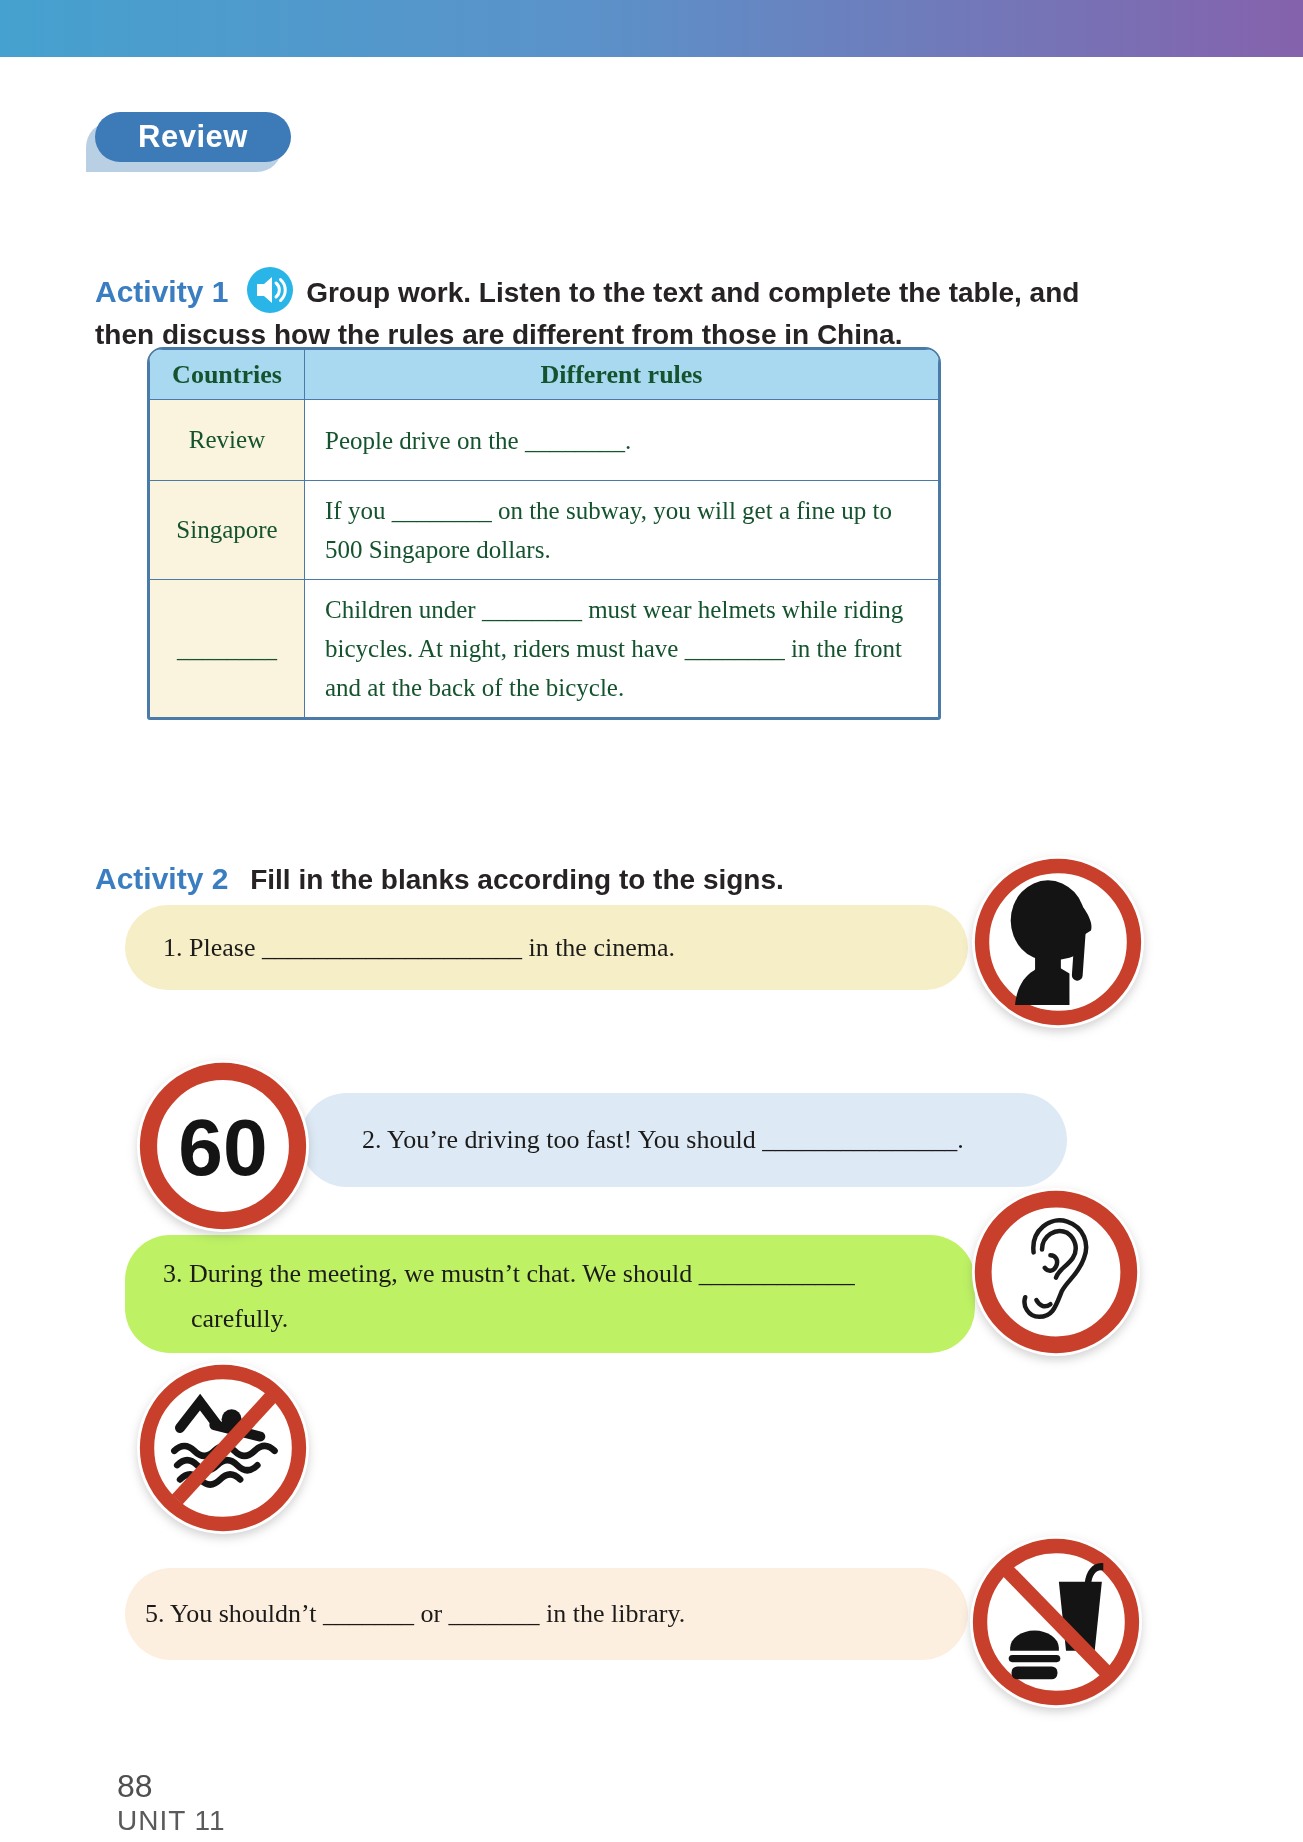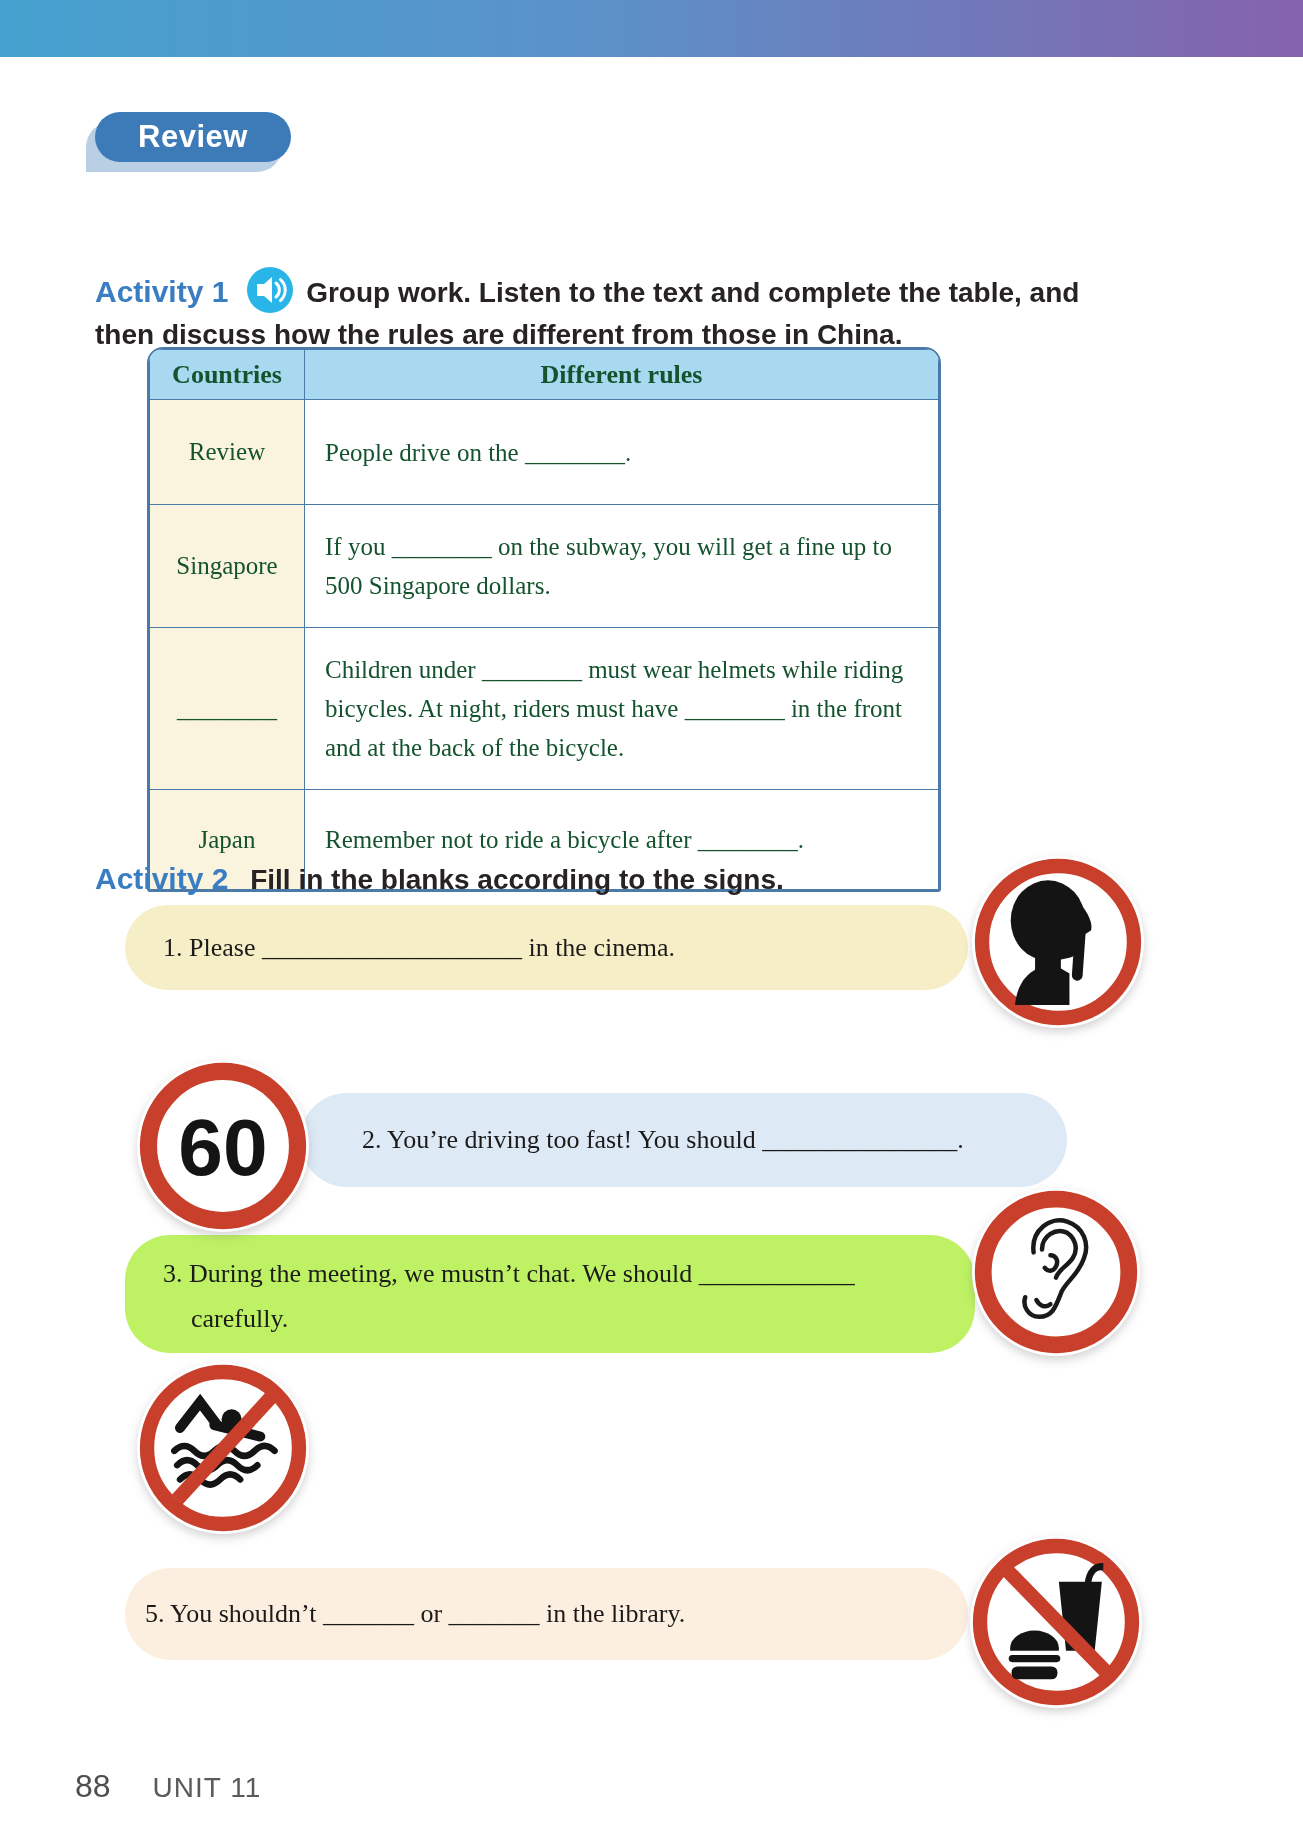--- a/index.html
+++ b/index.html
@@ -25,21 +25,21 @@
   .act-label{color:#3a7dc1;font-size:30px;}
   .speaker-wrap{display:inline-block;width:48px;height:48px;vertical-align:-12px;margin:0 12px 0 10px;}
 
   
   .tbl-wrap{position:absolute;left:147px;top:347px;width:790px;border:2.5px solid #4a7ba8;
             border-radius:16px 16px 3px 3px;overflow:hidden;background:#ffffff;}
   table{border-collapse:collapse;width:100%;font-size:25px;color:#14532d;}
   th,td{border:1.5px solid #4a7ba8;}
   th{background:#a9d9f1;font-weight:bold;font-size:26px;height:47px;text-align:center;}
   td.country{background:#faf3dd;text-align:center;width:152px;vertical-align:middle;}
-  td.rule{background:#ffffff;padding:22px 20px;line-height:39px;vertical-align:middle;}
+  td.rule{background:#ffffff;padding:10px 20px;line-height:39px;vertical-align:middle;}
   tr.r1 td{height:60px;}
   tr.r4 td{height:55px;}
 
   
   .bar{position:absolute;font-size:26px;color:#1c1b1a;}
   .bar .txt{white-space:nowrap;}
   .bar1{left:125px;top:905px;width:843px;height:85px;background:#f6eec6;border-radius:43px;
         line-height:85px;padding-left:0;}
   .bar1 .txt{margin-left:38px;}
   .bar2{left:300px;top:1093px;width:767px;height:94px;background:#ddeaf6;border-radius:47px;
@@ -61,21 +61,21 @@
         box-shadow:0 4px 10px rgba(110,110,110,.30);z-index:3;}
   .sign svg{display:block;width:100%;height:100%;}
   .sign-quiet{left:972px;top:856px;width:172px;height:172px;}
   .sign-60{left:137px;top:1060px;width:172px;height:172px;}
   .sign-ear{left:972px;top:1188px;width:168px;height:168px;}
   .sign-swim{left:137px;top:1362px;width:172px;height:172px;}
   .sign-food{left:970px;top:1536px;width:172px;height:172px;}
 
   
   .footer{position:absolute;left:75px;top:1768px;font-family:"Liberation Sans",sans-serif;
-          color:#4f4f51;display:flex;align-items:baseline;}
+          color:#4f4f51;display:flex;align-items:baseline;flex-direction:column;}
   .footer .pg{font-size:32px;}
   .footer .unit{font-size:28px;margin-left:42px;color:#5a5a5c;letter-spacing:1px;}
 </style>
 </head>
 <body>
 
 <div id="page">
 
   <div class="topbar"></div>
 
@@ -109,24 +109,20 @@
         <td class="rule">People drive on the ________.</td>
       </tr>
       <tr>
         <td class="country">Singapore</td>
         <td class="rule">If you ________ on the subway, you will get a fine up to 500 Singapore dollars.</td>
       </tr>
       <tr>
         <td class="country">________</td>
         <td class="rule">Children under ________ must wear helmets while riding bicycles. At night, riders must have ________ in the front and at the back of the bicycle.</td>
       </tr>
-      <tr class="r4">
-        <td class="country">Japan</td>
-        <td class="rule">Remember not to ride a bicycle after ________.</td>
-      </tr>
     </tbody>
       </table>
   </div>
 
   <p class="act-head" style="top:830px">
     <span class="act-label">Activity 2</span>
     <span style="display:inline-block;width:14px"></span><span>Fill in the blanks according to the signs.</span>
   </p>
 
   <div class="bar bar1">

